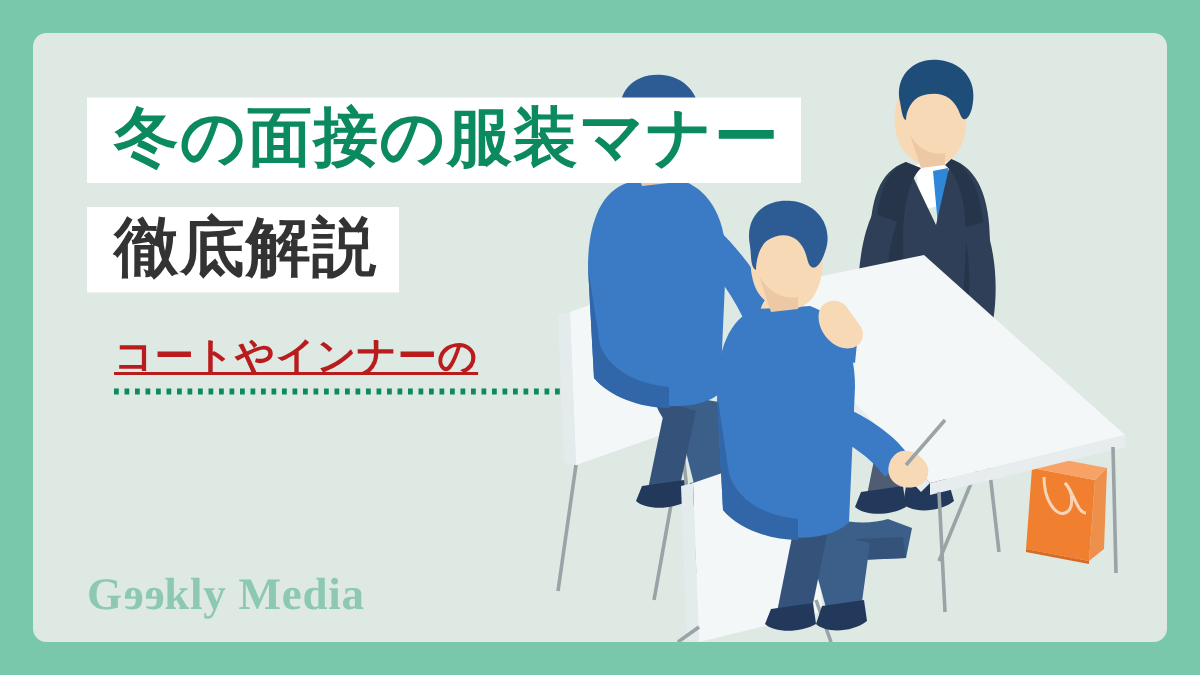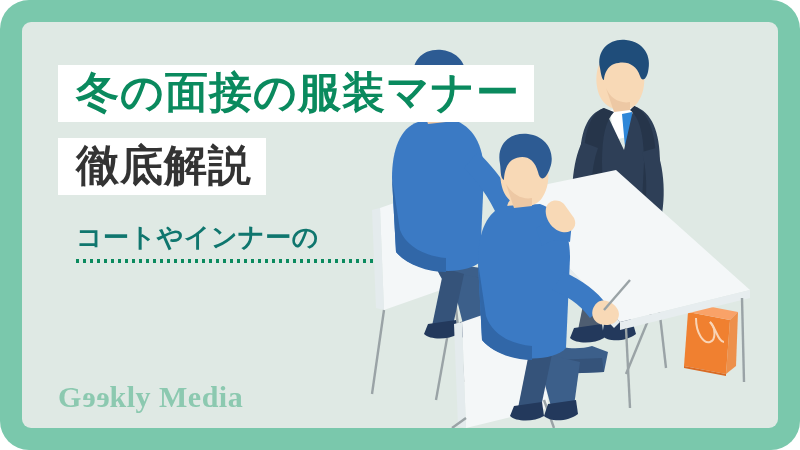--- a/index.html
+++ b/index.html
@@ -10,21 +10,20 @@
   }
   * { box-sizing: border-box; }
 
   .banner {
     position: relative;
     width: 800px;
     height: 450px;
     overflow: hidden;
     background: #7ac8ac;
     font-family: "Liberation Sans", "DejaVu Sans", sans-serif;
-    border-radius: 29px;
   }
 
   .inner-panel {
     position: absolute;
     left: 22px;
     top: 22px;
     width: 756px;
     height: 406px;
     background: #dfe9e4;
     border-radius: 9px;
@@ -75,24 +74,25 @@
     padding-left: 18px;
   }
   .subtitle-row {
     display: block;
     width: 300px;
   }
   .subtitle-text {
     display: block;
     font-size: 26px;
     font-weight: bold;
-    color: #0f766e;
+    color: #b91c1c;
     letter-spacing: 0.5px;
     line-height: 1.25;
     white-space: nowrap;
+    text-decoration: underline;
   }
   .dotted-rule {
     display: block;
     width: 300px;
     height: 4px;
     margin-top: 5px;
     margin-bottom: 10px;
     background-image: linear-gradient(to right, #0a8a5e 0 3px, rgba(0,0,0,0) 3px 7px);
     background-size: 7px 4px;
     background-repeat: repeat-x;

